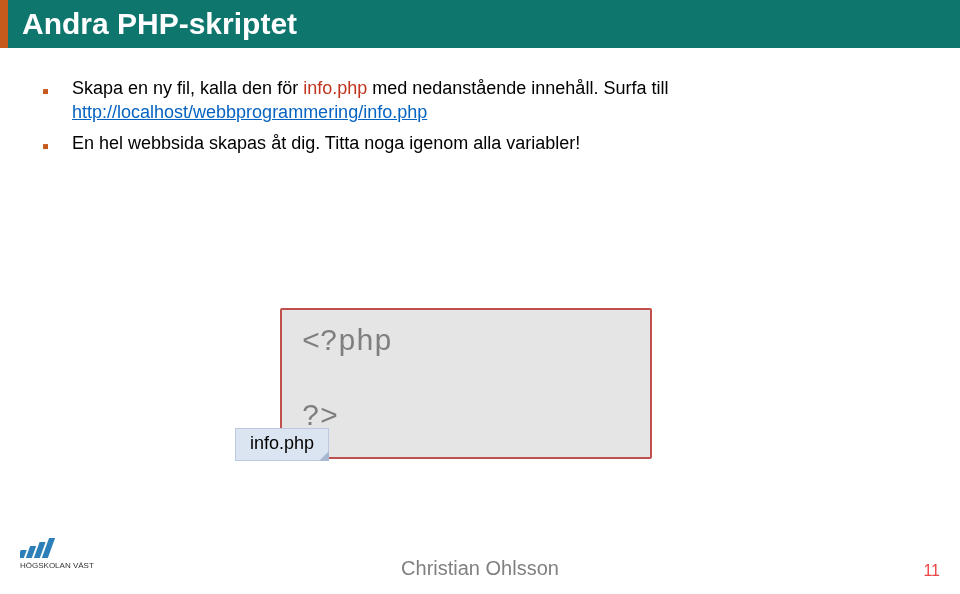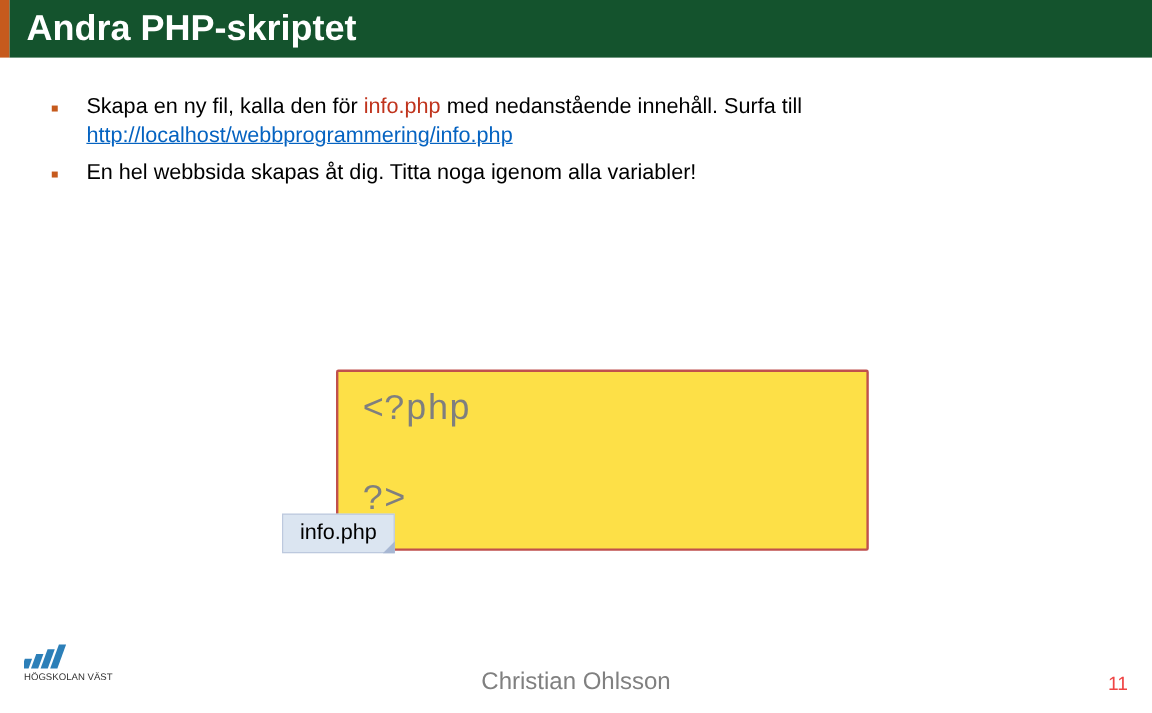--- a/index.html
+++ b/index.html
@@ -16,21 +16,21 @@
     position: absolute;
     left: 0; top: 0;
     width: 8px; height: 48px;
     background: #c65a1d;
   }
   .title-bar {
     position: absolute;
     left: 8px; top: 0;
     right: 0;
     height: 48px;
-    background: #14532d;
+    background: #0f766e;
     color: #fff;
     font-weight: 700;
     font-size: 30px;
     line-height: 48px;
     padding-left: 14px;
     white-space: nowrap;
   }
   .content {
     position: absolute;
     left: 42px; top: 76px;
@@ -50,22 +50,22 @@
     color: #c65a1d;
     font-size: 20px;
   }
   .inline-red { color: #c0341d; }
   .link { color: #0563c1; text-decoration: underline; }
 
   .code-block {
     position: absolute;
     left: 280px;
     top: 308px;
-    width: 444px;
-    background: #fde047;
+    width: 372px;
+    background: #e5e5e5;
     border: 2px solid #c0504d;
     border-radius: 2px;
     padding: 14px 20px 20px 20px;
     font-family: "Courier New", monospace;
     font-size: 30px;
     line-height: 1.25;
   }
   .code-block .tag { color: #7f7f7f; }
   .code-block .func { font-weight: 700; color: #000; }
 

